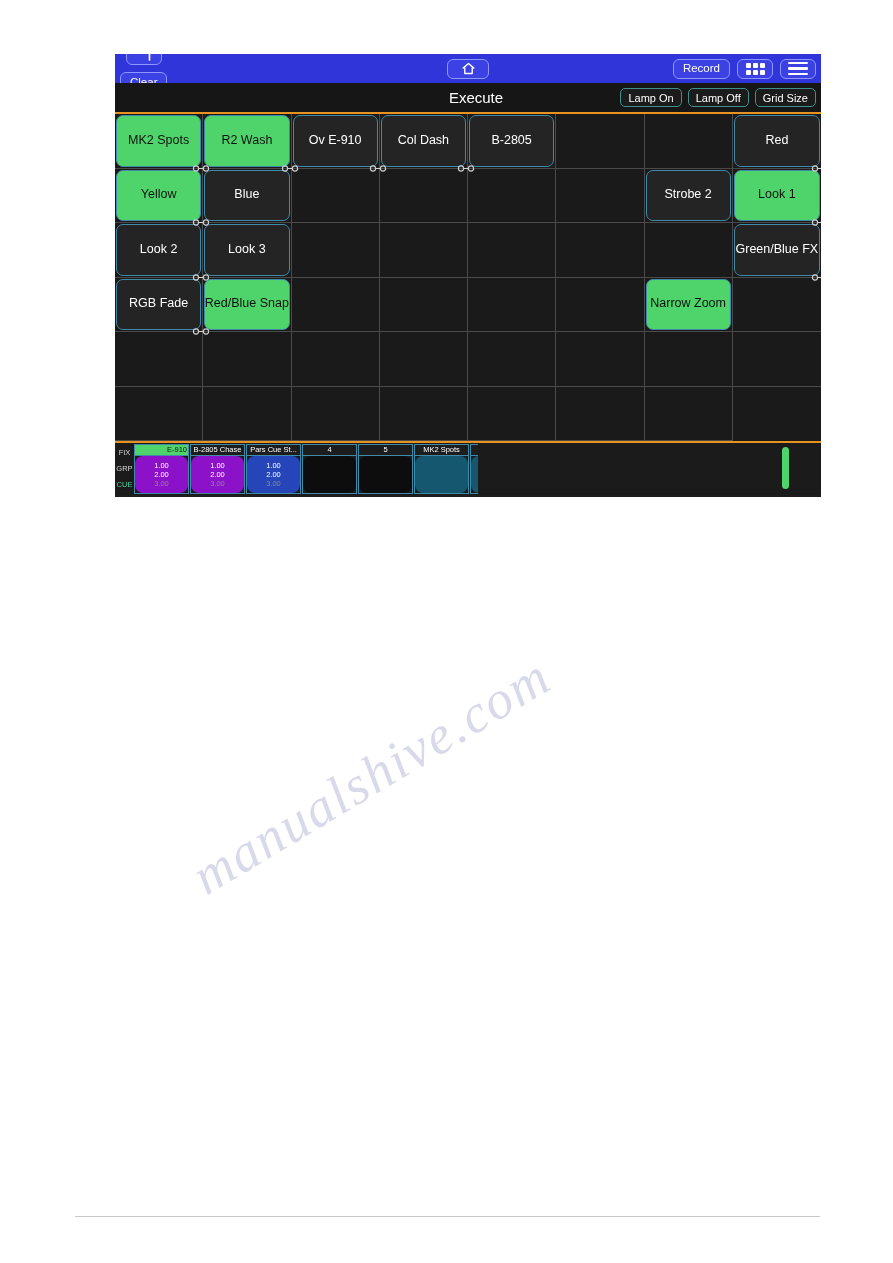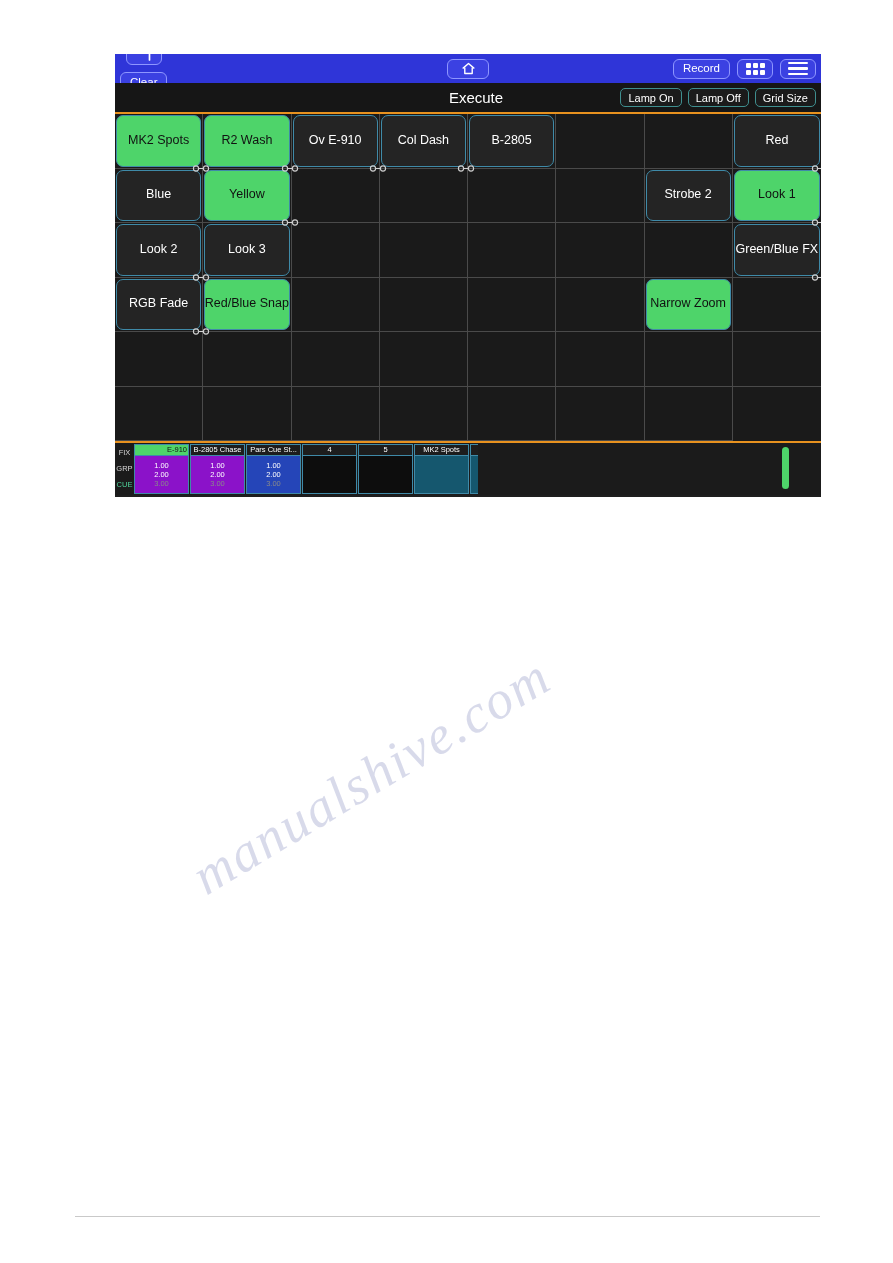--- a/index.html
+++ b/index.html
@@ -218,20 +218,21 @@
     white-space:nowrap;
     border-bottom:1px solid #3f8aa8;
   }
   .fader .fhead.greenhead{background:#4ed46a;color:#111111;padding-left:32px;}
   .fader .fbody{
     flex:1;
     display:flex;flex-direction:column;
     align-items:center;justify-content:center;
     gap:0px;
     padding:1px 0;
+    border-radius:8px;
   }
   .fader .fbody span{
     font-size:7.5px;line-height:9px;
     color:#ffffff;
   }
   .fader .fbody span.dim{color:#8a8a8a;}
   .fader.purple .fbody{background:#8b12c9;}
   .fader.blue .fbody{background:#2545b8;}
   .fader.teal .fbody{background:#15576e;}
   .fader.empty .fbody{background:#0d0d0d;}
@@ -364,33 +365,33 @@
           <div class="cell dark">
             <span class="lbl">Red</span>
           </div>
           <svg class="linkmark" viewBox="0 0 18 9">
             <circle cx="4" cy="4.5" r="2.6" fill="none" stroke="#cfcfcf" stroke-width="1.1"></circle>
             <circle cx="14" cy="4.5" r="2.6" fill="none" stroke="#cfcfcf" stroke-width="1.1"></circle>
             <line x1="6.4" y1="4.5" x2="11.6" y2="4.5" stroke="#cfcfcf" stroke-width="1.1"></line>
           </svg>
         </div>
         <div class="slot">
-          <div class="cell dark">
-            <span class="lbl">Blue</span>
-          </div>
-        </div>
-        <div class="slot">
           <div class="cell green">
             <span class="lbl">Yellow</span>
           </div>
           <svg class="linkmark" viewBox="0 0 18 9">
             <circle cx="4" cy="4.5" r="2.6" fill="none" stroke="#cfcfcf" stroke-width="1.1"></circle>
             <circle cx="14" cy="4.5" r="2.6" fill="none" stroke="#cfcfcf" stroke-width="1.1"></circle>
             <line x1="6.4" y1="4.5" x2="11.6" y2="4.5" stroke="#cfcfcf" stroke-width="1.1"></line>
           </svg>
+        </div>
+        <div class="slot">
+          <div class="cell dark">
+            <span class="lbl">Blue</span>
+          </div>
         </div>
         <div class="slot"></div>
         <div class="slot"></div>
         <div class="slot"></div>
         <div class="slot"></div>
         <div class="slot">
           <div class="cell dark">
             <span class="lbl">Strobe 2</span>
           </div>
         </div>

